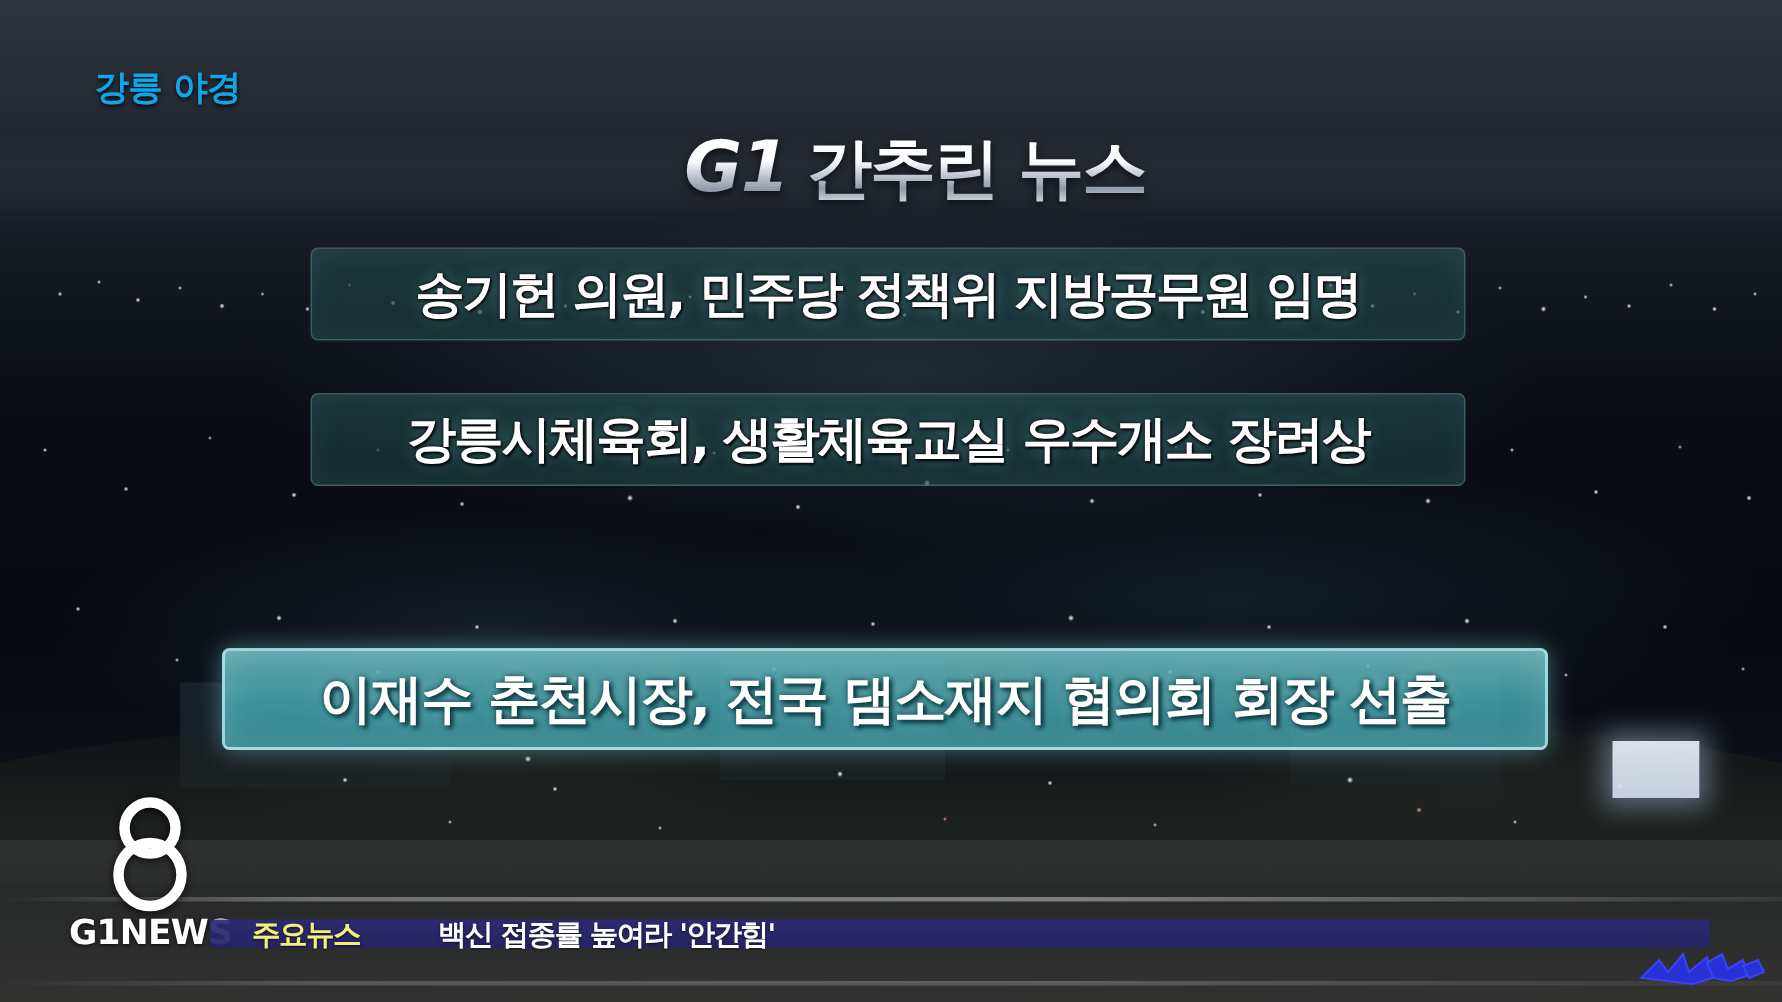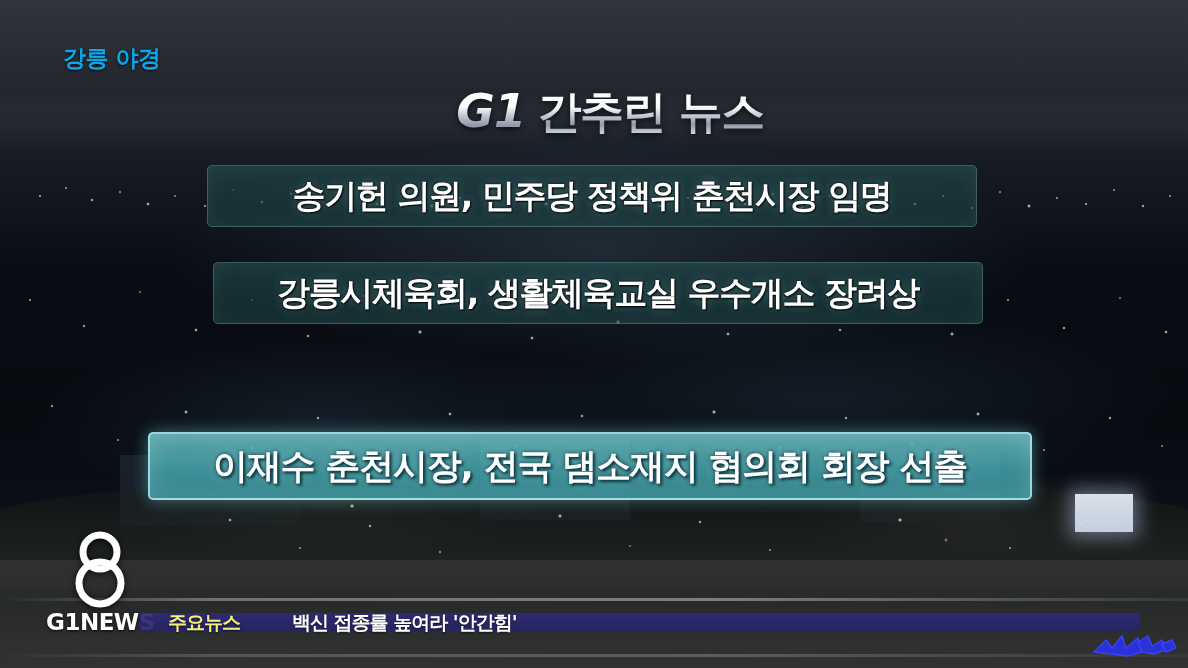--- a/index.html
+++ b/index.html
@@ -276,21 +276,21 @@
   .headline.active .hl-text {
     font-size: 35px;
     letter-spacing: -1.2px;
     text-shadow:
       0 0 4px rgba(10,60,70,0.95),
       2px 2px 3px rgba(5,45,55,0.9),
       0 0 14px rgba(255,255,255,0.25);
   }
 
   #hl-0 { left: 207px; top: 165px;  width: 770px; height: 62px; }
-  #hl-1 { left: 213px; top: 262px;  width: 770px; height: 62px; }
+  #hl-1 { left: 207px; top: 262px;  width: 770px; height: 62px; }
   #hl-2 { left: 207px; top: 353px;  width: 770px; height: 62px; }
   #hl-3 { left: 148px; top: 432px;  width: 884px; height: 68px; }
 
   
   #station-logo {
     position: absolute;
     left: 46px;
     top: 528px;
     width: 108px;
     text-align: center;
@@ -373,21 +373,21 @@
   <div class="bg-layer lights-d"></div>
   <div class="bg-billboard"></div>
 
   <div id="caption">강릉 야경</div>
 
   <div id="show-title">
     <span class="g1">G1</span><span class="tt">간추린 뉴스</span>
   </div>
 
   <div class="headline normal" id="hl-0">
-    <span class="hl-text">송기헌 의원, 민주당 정책위 춘천시장 임명</span>
+    <span class="hl-text">송기헌 의원, 민주당 정책위 지방공무원 임명</span>
   </div>
 
   <div class="headline normal" id="hl-1">
     <span class="hl-text">강릉시체육회, 생활체육교실 우수개소 장려상</span>
   </div>
 
 
   <div class="headline active" id="hl-3">
     <span class="hl-text">이재수 춘천시장, 전국 댐소재지 협의회 회장 선출</span>
   </div>

